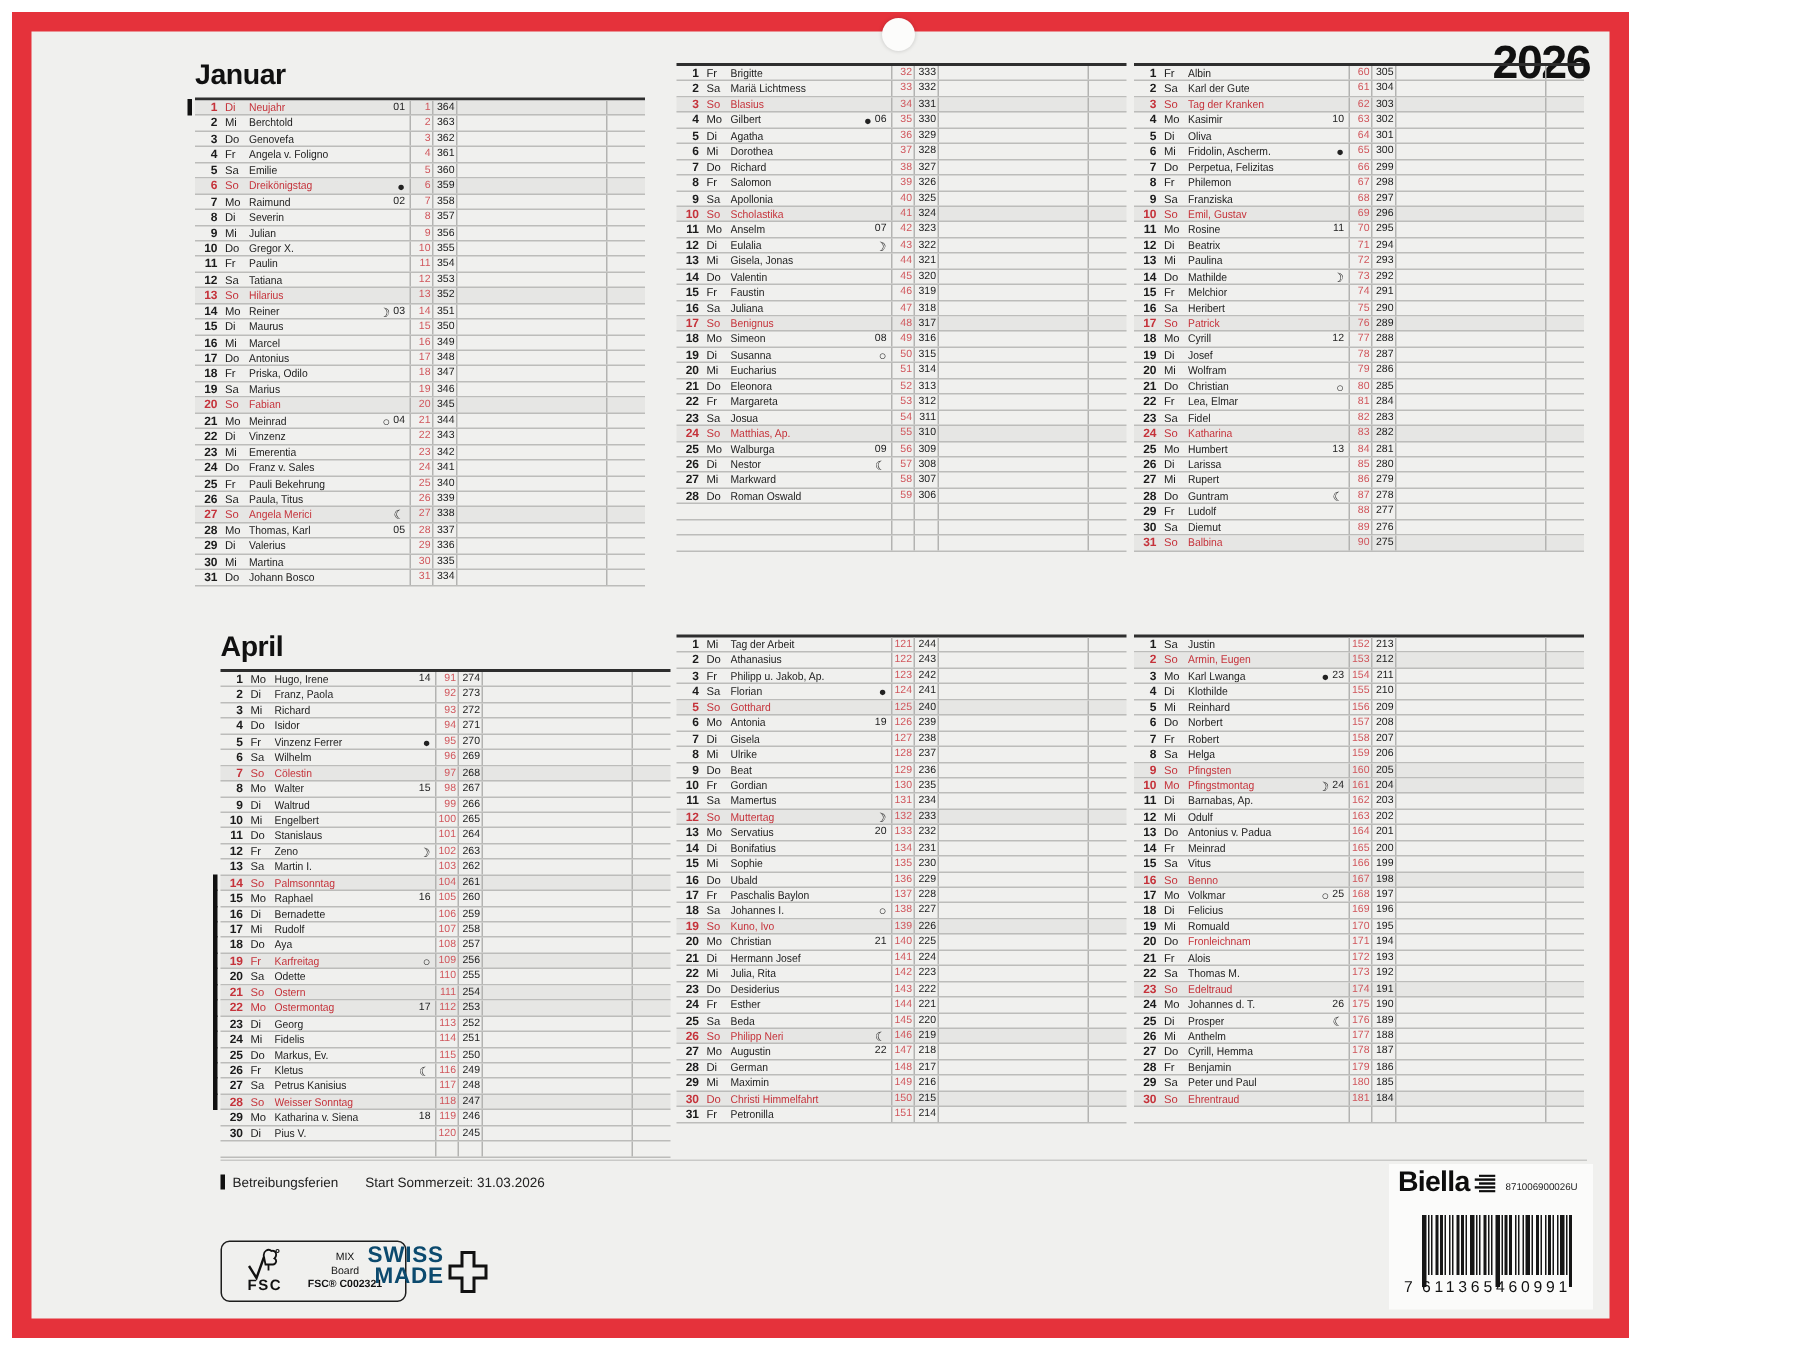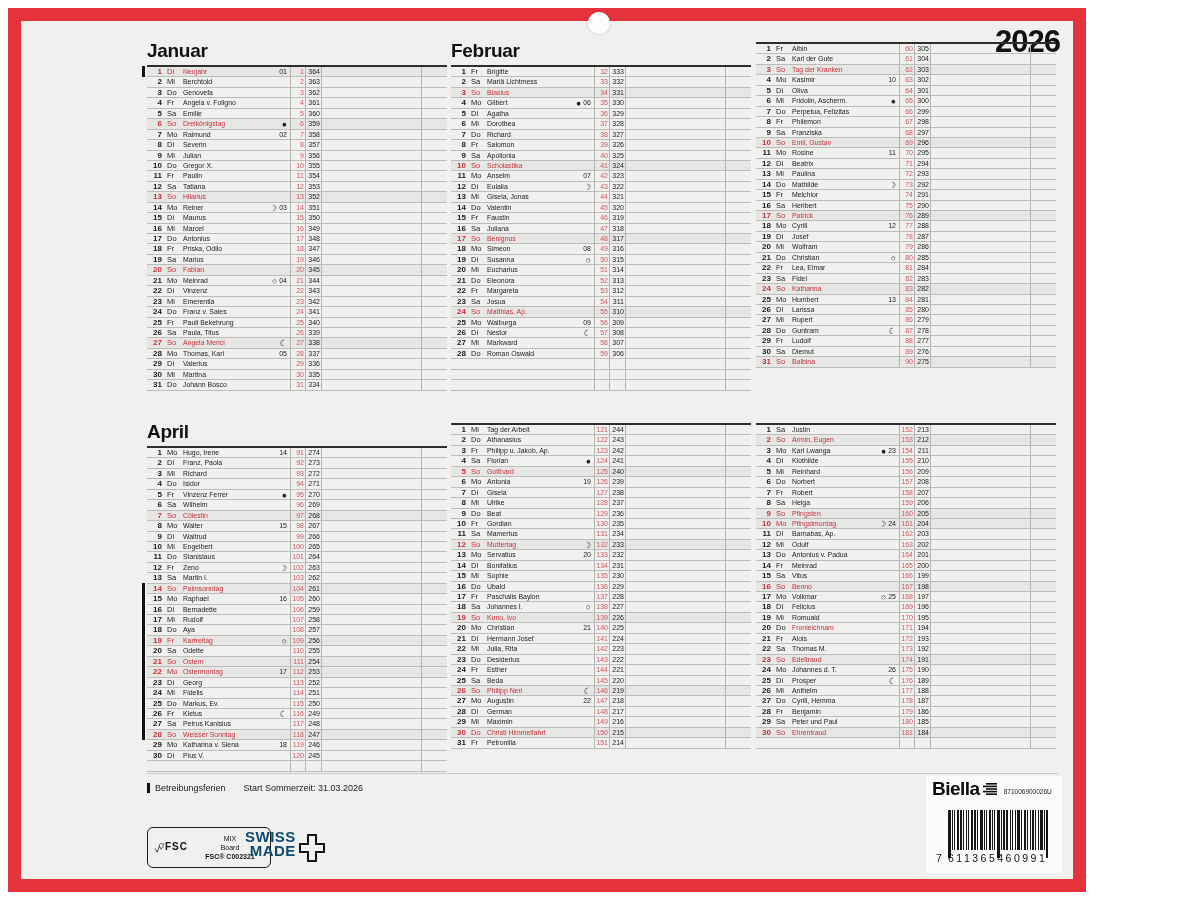--- a/index.html
+++ b/index.html
@@ -6,21 +6,21 @@
   body{width:1200px;height:900px;position:relative;background:#fff;
        font-family:"Liberation Sans",sans-serif;overflow:hidden}
   #frame{position:absolute;left:8px;top:8px;width:1078px;height:884px;background:var(--frame-red,#e5323b)}
   #page{position:absolute;left:13px;top:13px;right:13px;bottom:13px;background:var(--page-bg,#f0f0ee)}
   #hole{position:absolute;left:588px;top:12px;width:22px;height:22px;border-radius:50%;
         background:#fcfcfb;box-shadow:0 0 3px rgba(0,0,0,.18)}
   #year{position:absolute;left:985px;top:24px;width:75px;text-align:right;
         font-size:31px;font-weight:700;letter-spacing:-1px;color:#111}
   #months{position:absolute;left:0;top:0;width:1200px;height:900px}
   .month{position:absolute;width:300px}
-  .m0{left:147px;top:40px}.m1{left:451px;top:40px}.m2{left:756px;top:40px}
+  .m0{left:130px;top:40px}.m1{left:451px;top:40px}.m2{left:756px;top:40px}
   .m3{left:147px;top:421px}.m4{left:451px;top:421px}.m5{left:756px;top:421px}
   .mtitle{font-size:19px;font-weight:700;height:23px;letter-spacing:-.3px;color:#111}
   .mtable{margin-top:2px;border-top:2px solid #2e2e2e}
   .row{position:relative;display:flex;height:10.45px;line-height:10.6px;
        border-bottom:1px solid #bcbcba;font-size:7.5px;color:#1b1b1b;box-sizing:border-box}
   .row.shade{background:var(--shade,#e6e6e4)}
   .c-d{width:15px;text-align:right;font-weight:700;font-size:8px;flex:none}
   .c-wd{width:21px;padding-left:5px;flex:none;box-sizing:border-box}
   .c-nm{flex:1;overflow:hidden;white-space:nowrap;transform:scaleX(.92);transform-origin:left center}
   .c-mw{width:26px;flex:none;display:flex;justify-content:flex-end;gap:2px;padding-right:3px;
@@ -34,21 +34,21 @@
   .c-note::before{content:"";position:absolute;left:99px;top:0;bottom:0;border-left:1px solid #b3b3b1}
   .vbar{position:absolute;left:-5px;top:-1px;bottom:-1px;width:3px;background:#111}
   .red .c-d,.red .c-wd,.red .c-nm{color:var(--cal-red,#c5323a)}
   .namered .c-nm{color:var(--cal-red,#c5323a)}
   #rule{position:absolute;left:147px;top:773px;width:911px;border-top:1px solid #c9c9c7}
   #footnote{position:absolute;left:147px;top:783px;font-size:9px;color:#222;display:flex;align-items:flex-end}
   .fbar{display:inline-block;width:3px;height:10px;background:#111;margin-right:5px}
   .dst{margin-left:18px}
   #fsc{position:absolute;left:147px;top:827px;width:124px;height:41px;border:1.5px solid #1d1d1d;
        border-radius:6px;display:flex;align-items:center;padding:2px 6px;box-sizing:border-box;gap:8px}
-  .fsc-left{display:flex;align-items:center;width:34px}
+  .fsc-left{display:flex;flex-direction:column;align-items:flex-end;width:34px}
   .fsc-name{font-size:10px;font-weight:700;letter-spacing:1px;color:#111;margin-top:-2px}
   .fsc-right{flex:1;text-align:center;font-size:7px;color:#111;line-height:9px}
   .fsc-right .b{font-weight:700}
   #swiss{position:absolute;left:245px;top:830px;display:flex;align-items:flex-start}
   .sm-txt{text-align:right;font-weight:700;font-size:15px;line-height:14px;letter-spacing:.5px;color:#0c4a6e}
   .sm-cross{margin-left:2px;margin-top:4px}
   #blabel{position:absolute;left:926px;top:776px;width:136px;height:97px;background:#fbfbfa}
   .brand-row{position:absolute;left:6px;top:4px;display:flex;align-items:flex-start}
   .brand{font-size:19px;font-weight:700;letter-spacing:-.5px;color:#0d0d0d;line-height:18px}
   .bglyph{margin-left:3px;margin-top:3px}
@@ -366,21 +366,20 @@
           <div class="c-wd">Do</div>
           <div class="c-nm">Johann Bosco</div>
           <div class="c-mw"></div>
           <div class="c-doy">31</div>
           <div class="c-rem">334</div>
           <div class="c-note"></div>
         </div>
       </div>
     </div>
     <div class="month m1">
-      <div class="mtitle">Februar</div>
       <div class="mtable">
         <div class="row">
           <div class="c-d">1</div>
           <div class="c-wd">Fr</div>
           <div class="c-nm">Brigitte</div>
           <div class="c-mw"></div>
           <div class="c-doy">32</div>
           <div class="c-rem">333</div>
           <div class="c-note"></div>
         </div>

